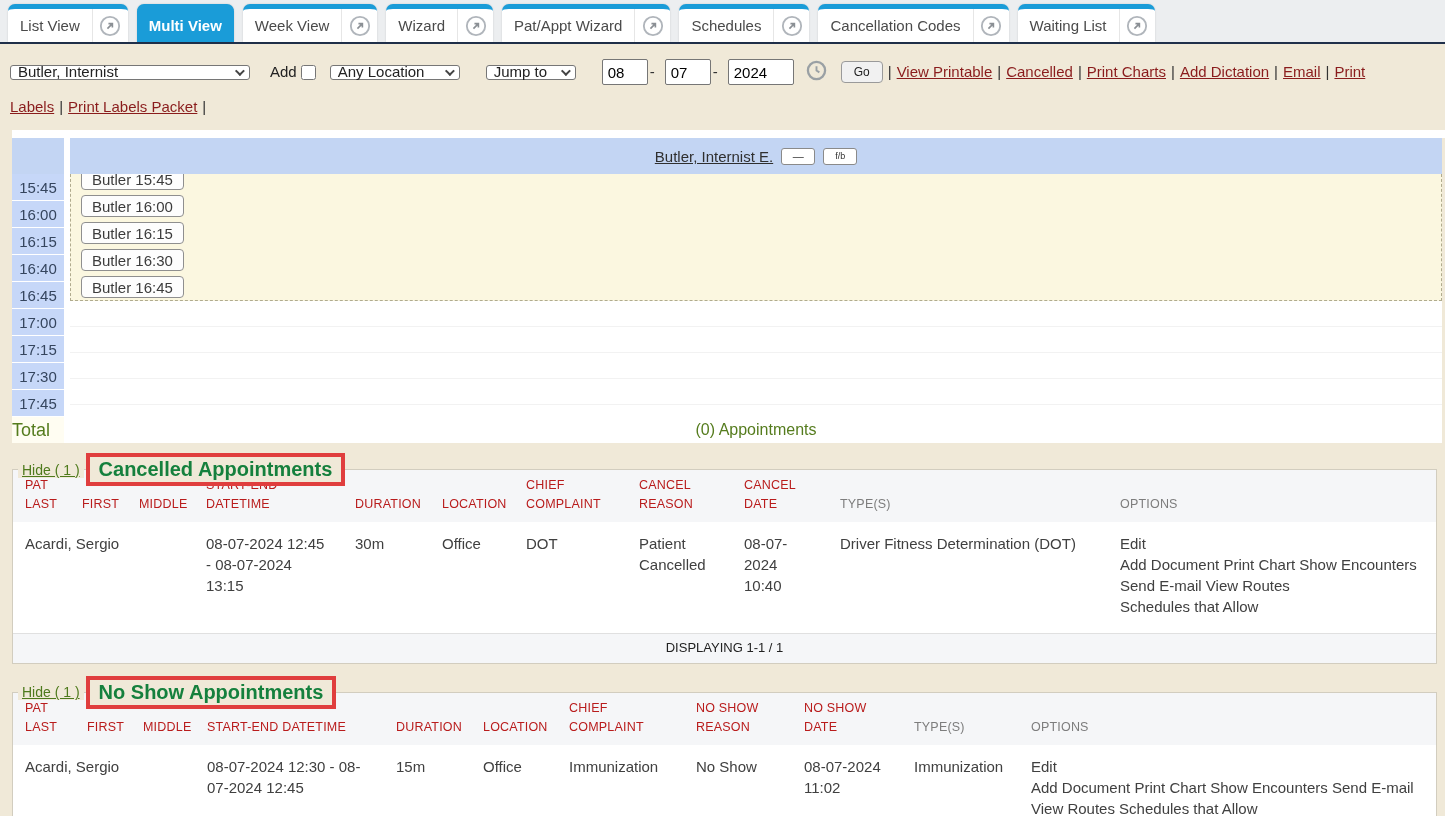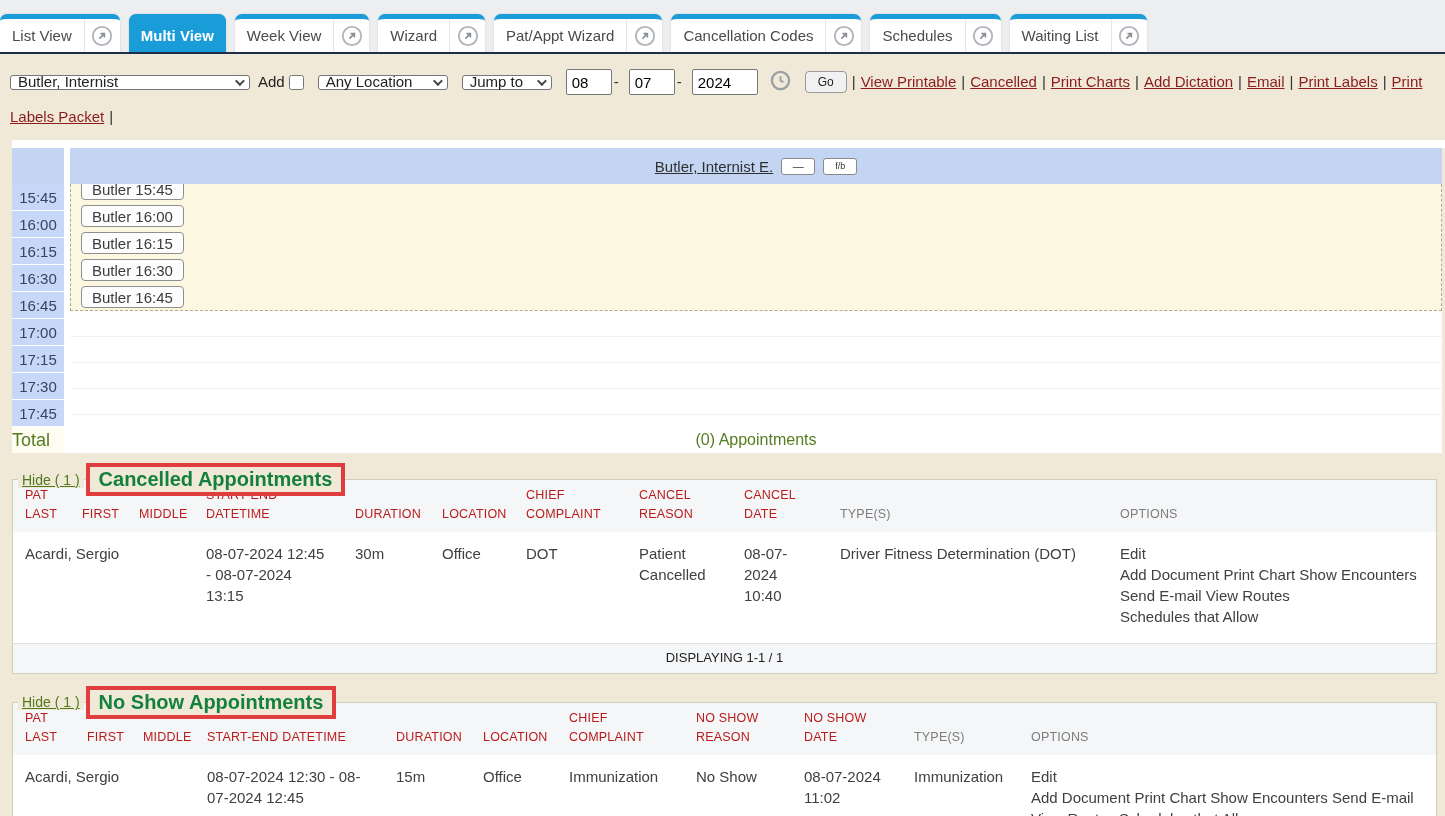--- a/index.html
+++ b/index.html
@@ -1,31 +1,31 @@
 <!DOCTYPE html>
 <html><head>
 <meta charset="utf-8">
 <style>
   * { margin:0; padding:0; box-sizing:border-box; }
   html,body { width:1445px; height:816px; overflow:hidden; }
   body { font-family:"Liberation Sans", sans-serif; background:#f0e9d8; font-size:15px; color:#222; }
 
   
-  .tabbar { background:#eceef0; height:52px; display:flex; align-items:flex-end; gap:9px; }
+  .tabbar { background:#eceef0; height:42px; display:flex; align-items:flex-end; padding-left:8px; gap:9px; }
   .tab { display:flex; align-items:stretch; background:#fff; border-top:5px solid #1a9cd8; border-radius:7px 7px 0 0; height:38px; box-shadow:0 0 2px rgba(0,0,0,.15); cursor:pointer; }
   .tab-label { display:flex; align-items:center; padding:0 12px; color:#4a4a4a; font-size:15px; }
   .tab-ext { display:flex; align-items:center; justify-content:center; width:36px; border-left:1px solid #e6e6e6; }
   .tab.active { background:#1a9cd8; border-top-color:#1a9cd8; }
   .tab.active .tab-label { color:#fff; font-weight:bold; }
   .tabbar-line { height:2px; background:#20304a; }
 
   
   .toolbar { background:#f0e9d8; padding:12px 10px 8px 10px; line-height:30px; }
   .toolbar > * { vertical-align:middle; }
-  .fake-select { display:inline-flex; align-items:center; justify-content:space-between; background:#fff; border:1px solid #767676; border-radius:3px; height:15px; padding:0 7px; cursor:pointer; margin-right:4px; }
+  .fake-select { display:inline-flex; align-items:center; justify-content:space-between; background:#fff; border:1px solid #767676; border-radius:3px; height:15px; padding:0 7px; cursor:pointer; margin-right:16px; }
   .fake-select .chev { width:7px; height:7px; border-right:2px solid #444; border-bottom:2px solid #444; transform:rotate(45deg) translateY(-2px); margin-left:10px; flex:none; }
   .sel-provider { width:240px; }
   .sel-location { width:130px; margin-left:14px; }
   .sel-jump { width:90px; margin-left:10px; }
   .add-label { margin-left:4px; }
   .add-check { width:15px; height:15px; vertical-align:middle; margin-left:4px; }
   .date-in { width:46px; height:25px; border:1px solid #767676; border-radius:2px; font-size:15px; font-family:"Liberation Sans",sans-serif; padding:12px 5px; margin-left:10px; }
   .date-in.year { width:66px; }
   .dash { color:#333; margin-left:2px; }
   .clock { margin:0 6px 0 12px; vertical-align:-5px; }
@@ -109,30 +109,30 @@
   <div class="tab">
     <span class="tab-label">Pat/Appt Wizard</span>
     <span class="tab-ext">
         <svg width="22" height="22" viewBox="0 0 24 24">
           <circle cx="12" cy="12" r="10" fill="none" stroke="#b0b5bb" stroke-width="2"></circle>
           <path d="M9.2 14.8 L14.6 9.4 M10.3 9.4 H14.6 V13.7" stroke="#8a8f94" stroke-width="1.8" fill="none"></path>
         </svg>
       </span>
   </div>
   <div class="tab">
+    <span class="tab-label">Schedules</span>
+    <span class="tab-ext">
+        <svg width="22" height="22" viewBox="0 0 24 24">
+          <circle cx="12" cy="12" r="10" fill="none" stroke="#b0b5bb" stroke-width="2"></circle>
+          <path d="M9.2 14.8 L14.6 9.4 M10.3 9.4 H14.6 V13.7" stroke="#8a8f94" stroke-width="1.8" fill="none"></path>
+        </svg>
+      </span>
+  </div>
+  <div class="tab">
     <span class="tab-label">Cancellation Codes</span>
-    <span class="tab-ext">
-        <svg width="22" height="22" viewBox="0 0 24 24">
-          <circle cx="12" cy="12" r="10" fill="none" stroke="#b0b5bb" stroke-width="2"></circle>
-          <path d="M9.2 14.8 L14.6 9.4 M10.3 9.4 H14.6 V13.7" stroke="#8a8f94" stroke-width="1.8" fill="none"></path>
-        </svg>
-      </span>
-  </div>
-  <div class="tab">
-    <span class="tab-label">Schedules</span>
     <span class="tab-ext">
         <svg width="22" height="22" viewBox="0 0 24 24">
           <circle cx="12" cy="12" r="10" fill="none" stroke="#b0b5bb" stroke-width="2"></circle>
           <path d="M9.2 14.8 L14.6 9.4 M10.3 9.4 H14.6 V13.7" stroke="#8a8f94" stroke-width="1.8" fill="none"></path>
         </svg>
       </span>
   </div>
   <div class="tab">
     <span class="tab-label">Waiting List</span>
     <span class="tab-ext">
@@ -170,21 +170,21 @@
       <a class="prov-link">Butler, Internist E.</a>
       <button class="mini-btn">—</button>
       <button class="mini-btn fb">f/b</button>
     </div>
   </div>
   <div class="sched-body">
     <div class="time-col">
       <div class="time-cell">15:45</div>
       <div class="time-cell">16:00</div>
       <div class="time-cell">16:15</div>
-      <div class="time-cell">16:30</div>
+      <div class="time-cell">16:40</div>
       <div class="time-cell">16:45</div>
       <div class="time-cell">17:00</div>
       <div class="time-cell">17:15</div>
       <div class="time-cell">17:30</div>
       <div class="time-cell">17:45</div>
     </div>
     <div class="main-col">
       <div class="avail">
         <button class="slot-btn">Butler 15:45</button>
         <button class="slot-btn">Butler 16:00</button>

